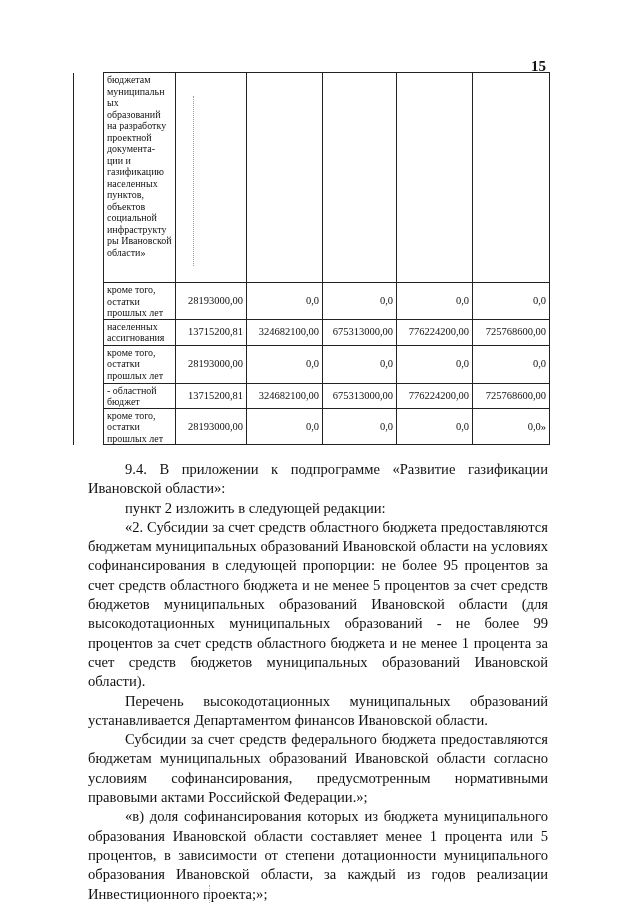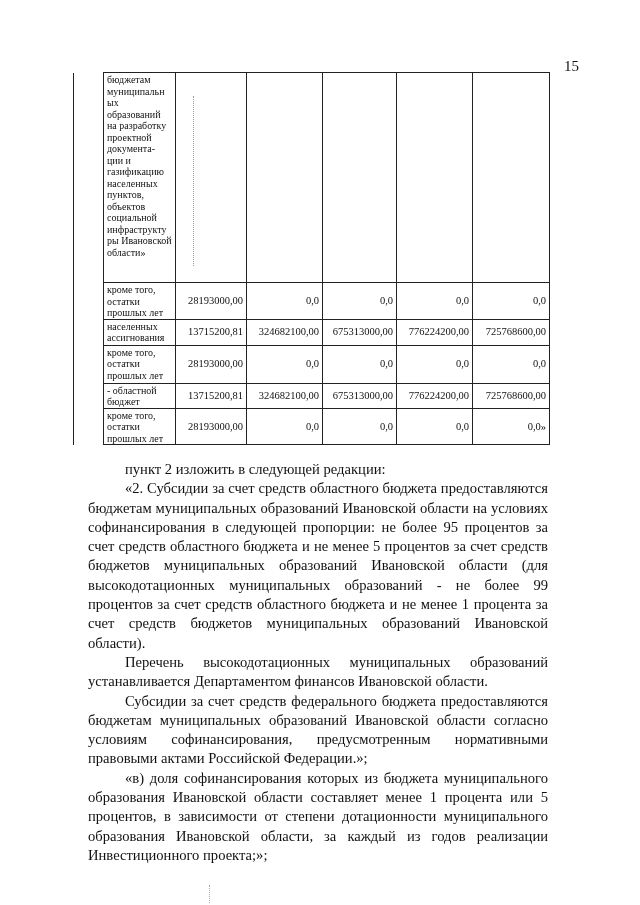--- a/index.html
+++ b/index.html
@@ -1,18 +1,18 @@
 <!DOCTYPE html>
 <html><head>
 <meta charset="utf-8">
 <style>
   html, body { margin: 0; padding: 0; background: #ffffff; }
   body { width: 640px; height: 905px; position: relative; overflow: hidden;
          font-family: "Liberation Serif", "DejaVu Serif", serif; color: #111; }
-  .page-num { position: absolute; left: 564px; top: 58px; font-size: 15px; font-weight: normal; }
+  .page-num { position: absolute; left: 531px; top: 58px; font-size: 15px; font-weight: bold; }
   table.budget { position: absolute; left: 73px; top: 72px; border-collapse: collapse;
                  table-layout: fixed; width: 476px; font-size: 10px; line-height: 11.5px; }
   table.budget td { border: 1px solid #222; padding: 0 3px; vertical-align: middle; }
   table.budget td.first { border-top: none; border-bottom: none; border-left: 1px solid #222; }
   table.budget td.num { text-align: right; font-size: 10.5px; margin-top: 34px; }
   table.budget td.label { vertical-align: top; padding-top: 1px; }
   .dotted { border-left: 1px dotted #999; height: 170px; margin: 6px auto 0 14px; width: 0; }
   .text { position: absolute; left: 88px; width: 460px; font-size: 14.6px; line-height: 19.3px; }
   .text p { margin: 0; text-align: justify; text-align-last: left; }
   .text p.ind { text-indent: 37px; }
@@ -82,20 +82,21 @@
     <td class="num">28193000,00</td>
     <td class="num">0,0</td>
     <td class="num">0,0</td>
     <td class="num">0,0</td>
     <td class="num">0,0»</td>
   </tr>
 </tbody>
   </table>
 
 <div class="text" style="top:460px;">
+  <p class="ind">9.4. В приложении к подпрограмме «Развитие газификации Ивановской области»:</p>
   <p class="ind">пункт 2 изложить в следующей редакции:</p>
   <p class="ind">«2. Субсидии за счет средств областного бюджета предоставляются бюджетам муниципальных образований Ивановской области на условиях софинансирования в следующей пропорции: не более 95 процентов за счет средств областного бюджета и не менее 5 процентов за счет средств бюджетов муниципальных образований Ивановской области (для высокодотационных муниципальных образований - не более 99 процентов за счет средств областного бюджета и не менее 1 процента за счет средств бюджетов муниципальных образований Ивановской области).</p>
   <p class="ind">Перечень высокодотационных муниципальных образований устанавливается Департаментом финансов Ивановской области.</p>
   <p class="ind">Субсидии за счет средств федерального бюджета предоставляются бюджетам муниципальных образований Ивановской области согласно условиям софинансирования, предусмотренным нормативными правовыми актами Российской Федерации.»;</p>
   <p class="ind">«в) доля софинансирования которых из бюджета муниципального образования Ивановской области составляет менее 1 процента или 5 процентов, в зависимости от степени дотационности муниципального образования Ивановской области, за каждый из годов реализации Инвестиционного проекта;»;</p>
 </div>
 
 <div class="dots"></div>
 
 </body></html>

